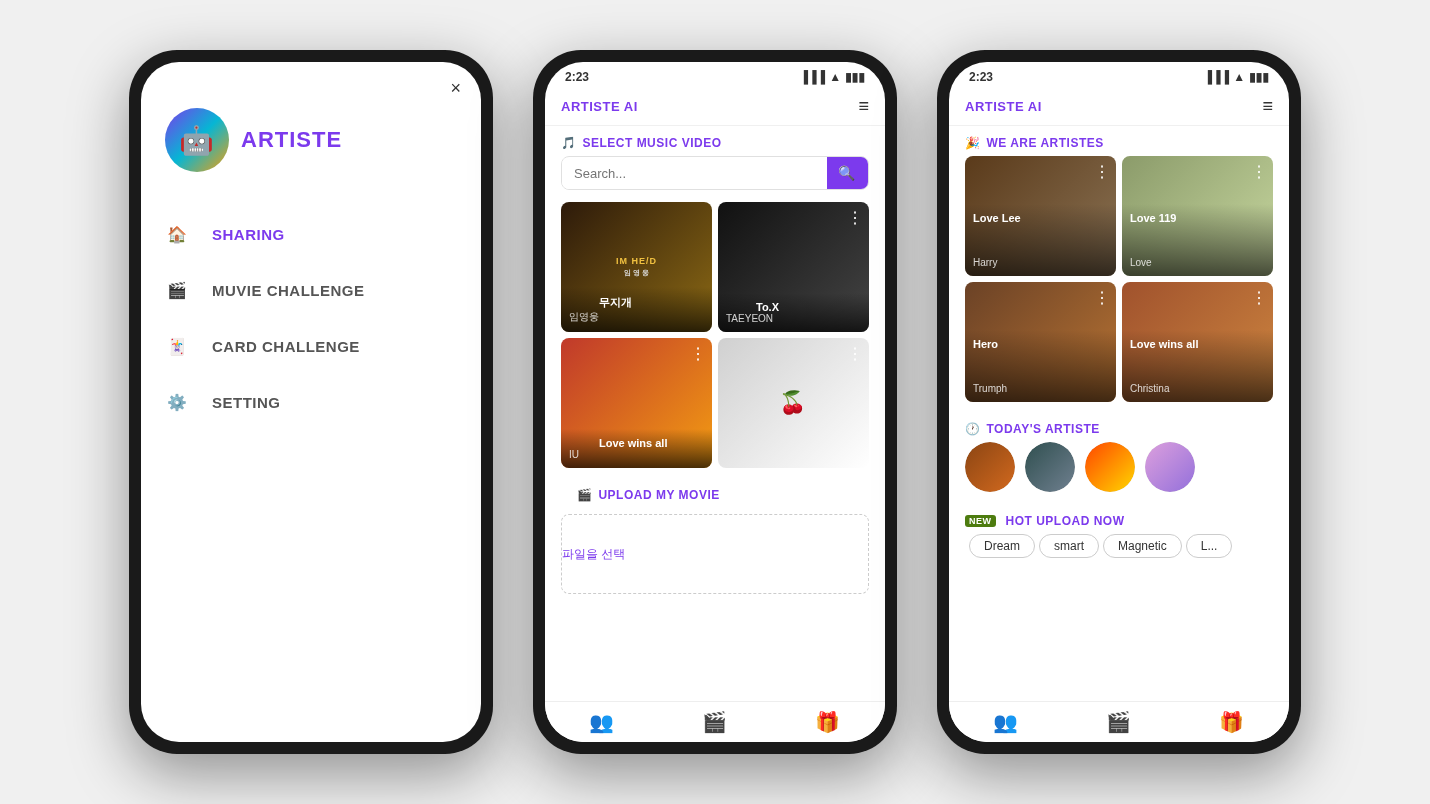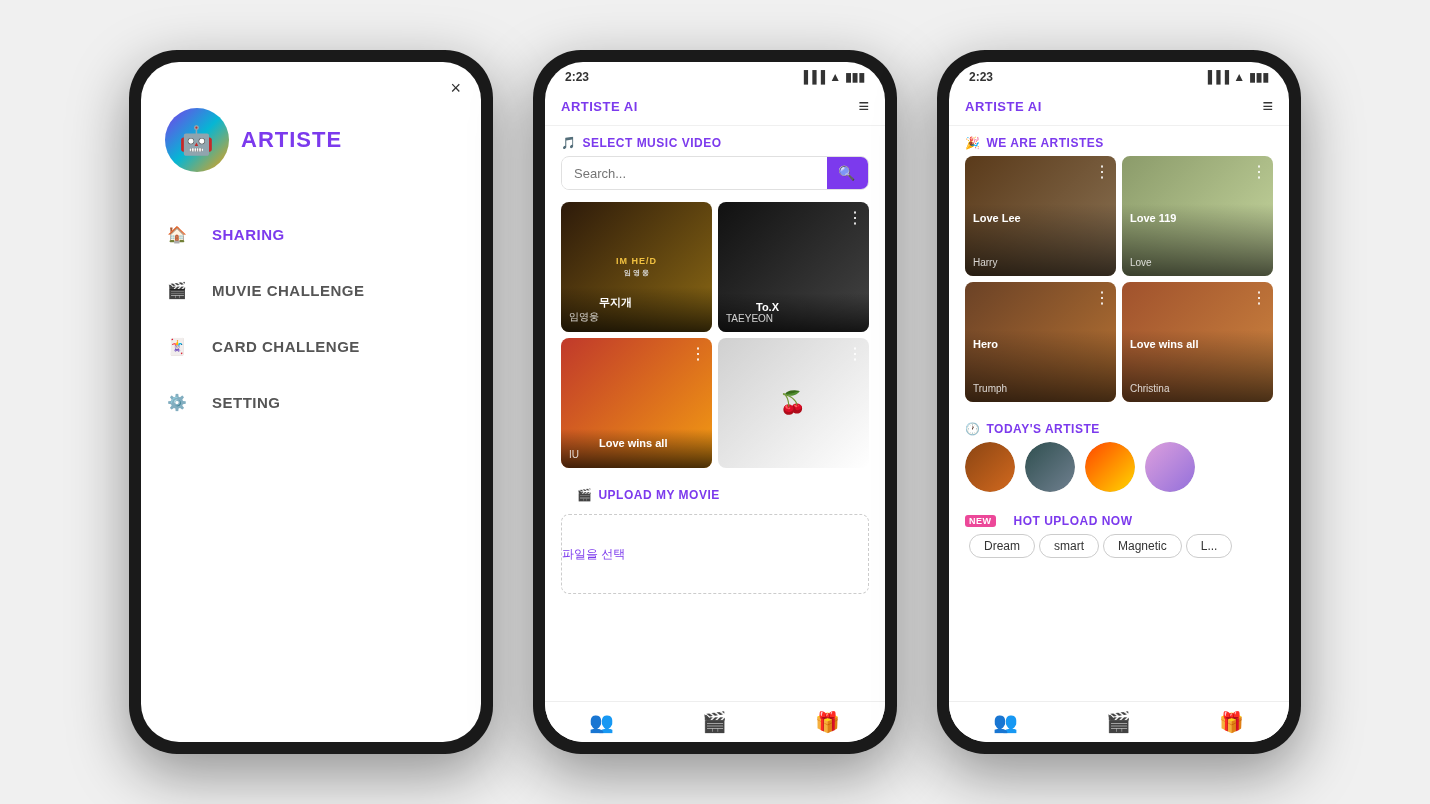--- a/index.html
+++ b/index.html
@@ -264,27 +264,27 @@
       border: 1.5px solid #ccc;
       border-radius: 20px;
       padding: 4px 14px;
       font-size: 12px;
       color: #333;
       white-space: nowrap;
       cursor: pointer;
     }
 
     .new-badge {
-      background: #ec4899;
+      background: #4d7c0f;
       color: white;
       font-size: 9px;
       font-weight: 700;
       padding: 1px 4px;
       border-radius: 3px;
-      margin-right: 12px;
+      margin-right: 4px;
     }
 
     
     .img-mujigyeo {
       background: linear-gradient(135deg, #2d1a0a, #8b6914);
       display: flex;
       align-items: center;
       justify-content: center;
       font-size: 11px;
       font-weight: 700;

